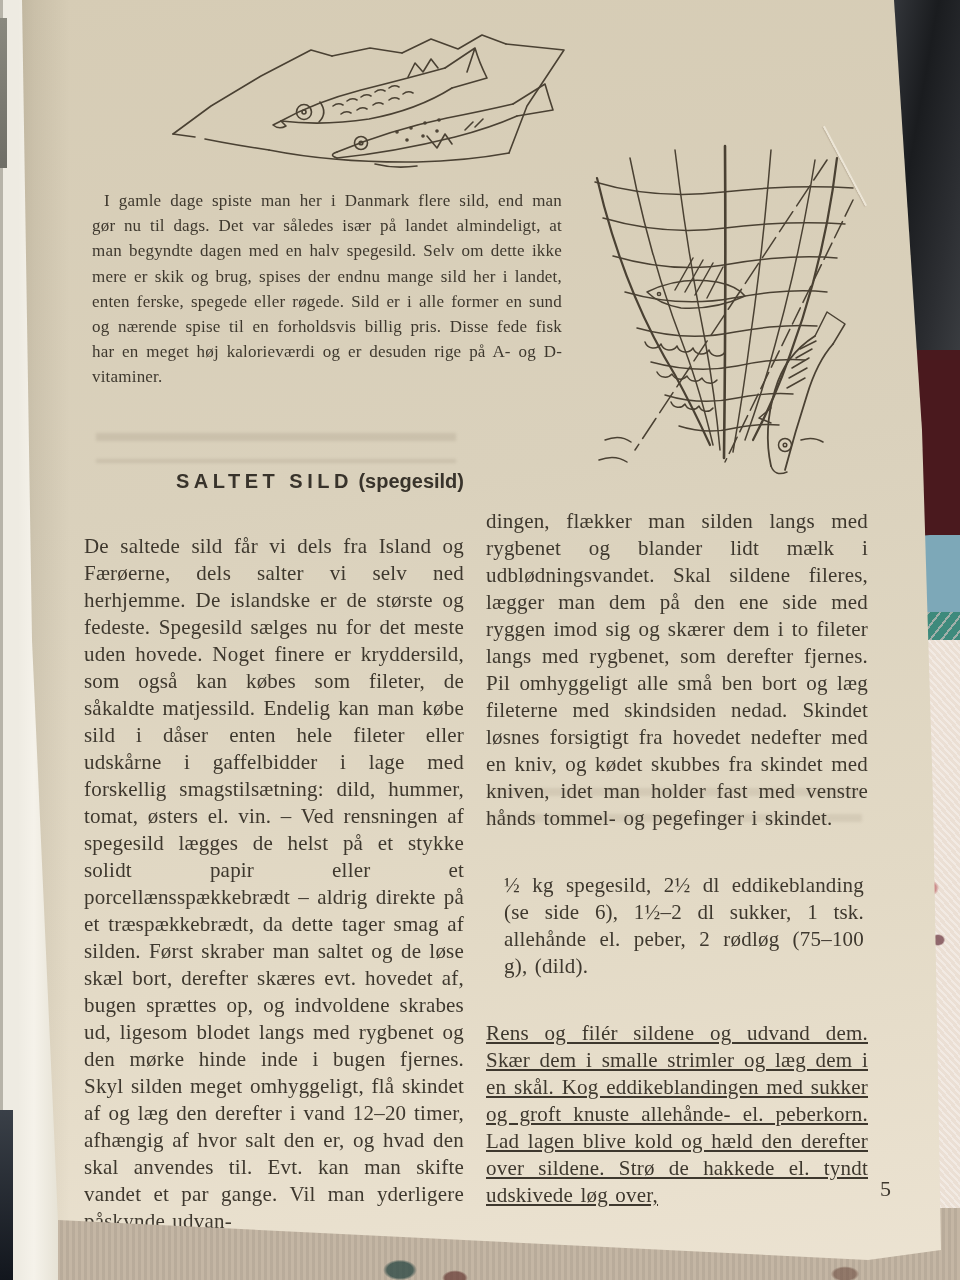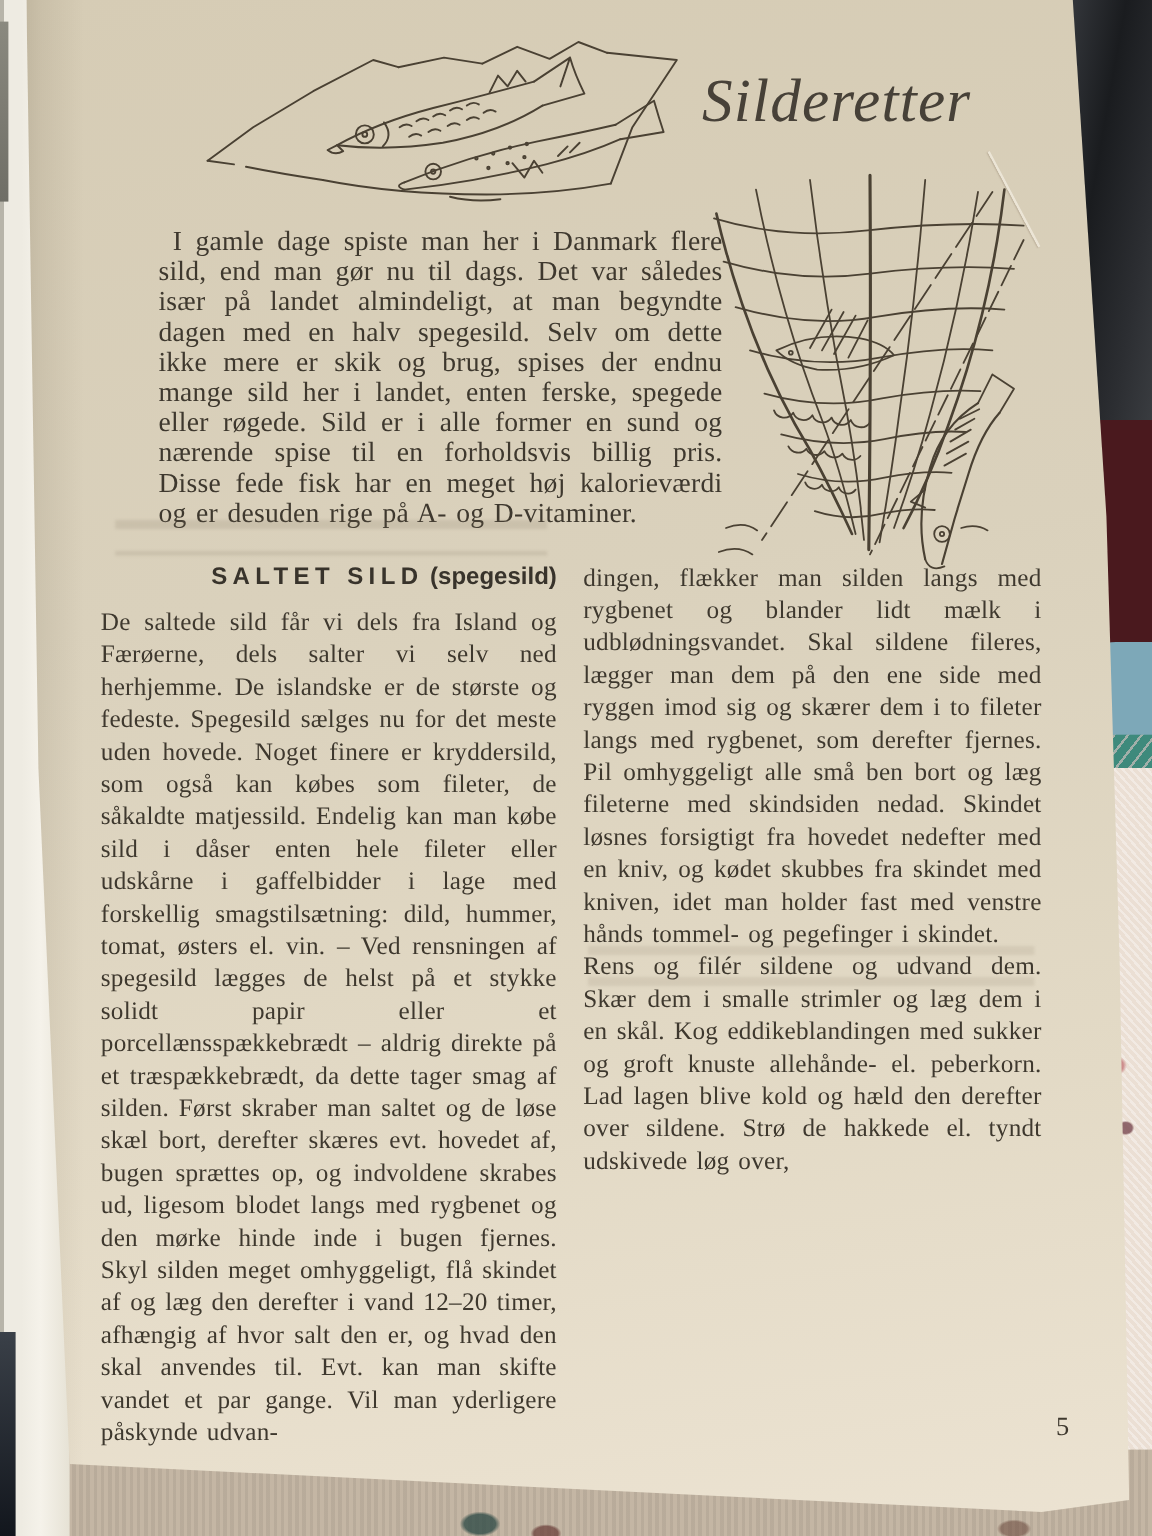--- a/index.html
+++ b/index.html
@@ -53,32 +53,32 @@
     background:linear-gradient(90deg,rgba(90,78,56,.28) 0,rgba(90,78,56,.10) 34px,transparent 70px),
                linear-gradient(265deg,rgba(120,100,70,.14) 0,transparent 60px);
     pointer-events:none;}
   .crease{left:800px;top:165px;width:90px;height:2px;background:rgba(255,252,244,.5);
     box-shadow:0 1px 1px rgba(120,100,80,.25);transform:rotate(62deg);}
 
   
   .serif{color:var(--ink);text-align:justify;letter-spacing:.2px;word-spacing:2px;}
   .title{left:585px;top:56px;width:265px;font-size:51px;font-style:italic;
     color:var(--title-ink);letter-spacing:1px;white-space:nowrap;font-weight:400;}
-  .intro{left:92px;top:188px;width:470px;font-size:23px;line-height:25.2px;margin-left:40px;}
+  .intro{left:92px;top:188px;width:470px;font-size:17px;line-height:25.2px;}
   .intro p{margin:0;text-indent:12px;}
   .col-left{left:84px;top:470px;width:380px;}
   .col-right{left:486px;top:468px;width:382px;}
-  .col-body{font-size:21px;line-height:27px;}
+  .col-body{font-size:21px;line-height:27px;margin-top:40px;}
   .sec-head{font-family:"Liberation Sans",sans-serif;font-weight:bold;color:#38332b;
     text-align:right;font-size:20px;margin:0 0 12px 0;white-space:nowrap;}
   .sec-head .caps{letter-spacing:4.5px;}
   .sub-head{font-family:"Liberation Sans",sans-serif;font-weight:bold;color:#38332b;
     font-size:21px;margin:24px 0 10px 0;text-align:left;}
   .ingredients{padding-left:18px;padding-right:4px;}
-  .body2{}
+  .body2{text-decoration:underline;}
   .pageno{left:880px;top:1176px;font-size:22px;color:var(--ink);}
 
   
   .ghost{opacity:.5;filter:blur(1.4px);
     background:repeating-linear-gradient(to bottom,rgba(122,110,90,.32) 0 8px,transparent 8px 26px);}
   .ghost1{left:96px;top:433px;width:360px;height:30px;}
   .ghost2{left:490px;top:788px;width:372px;height:42px;opacity:.4;}
 
   .sketch svg{display:block;width:100%;height:100%;}
   .sketch path,.sketch circle,.sketch line{stroke:var(--sketch-ink);fill:none;
@@ -139,21 +139,20 @@
             <circle cx="246" cy="106" r="1" fill="#4a4133"></circle>
           <circle cx="260" cy="101" r="1" fill="#4a4133"></circle>
             <circle cx="274" cy="98" r="1" fill="#4a4133"></circle>
           <circle cx="242" cy="118" r="1" fill="#4a4133"></circle>
             <circle cx="258" cy="114" r="1" fill="#4a4133"></circle>
           <circle cx="272" cy="109" r="1" fill="#4a4133"></circle>
         </g>
       </svg>
     </div>
 
-    <div class="abs title">Silderetter</div>
 
     <div class="abs sketch" style="left:575px;top:140px;width:300px;height:340px;">
       <svg viewBox="0 0 300 340">
         <g stroke-width="1.5">
           <path stroke-width="2.2" d="M 22 38 Q 48 150 100 235 Q 118 268 135 305"></path>
           <path d="M 55 18 Q 75 120 110 210 Q 125 250 138 305"></path>
           <path d="M 100 10 Q 112 110 130 200 Q 140 255 145 310"></path>
           <path stroke-width="2.6" d="M 150 6 Q 151 150 149 318"></path>
           <path d="M 196 10 Q 188 110 175 200 Q 168 255 158 312"></path>
           <path d="M 240 20 Q 225 115 200 205 Q 188 250 170 300"></path>
@@ -199,18 +198,19 @@
     <div class="abs ghost ghost1"></div>
     <div class="abs ghost ghost2"></div>
 
     <div class="abs col-left">
       <h2 class="sec-head"><span class="caps">SALTET SILD</span>&nbsp;<span>(spegesild)</span></h2>
       <div class="col-body serif">De saltede sild får vi dels fra Island og Færøerne, dels salter vi selv ned herhjemme. De islandske er de største og fedeste. Spegesild sælges nu for det meste uden hovede. Noget finere er kryddersild, som også kan købes som fileter, de såkaldte matjessild. Endelig kan man købe sild i dåser enten hele fileter eller udskårne i gaffelbidder i lage med forskellig smagstilsætning: dild, hummer, tomat, østers el. vin. – Ved rensningen af spegesild lægges de helst på et stykke solidt papir eller et porcellænsspækkebrædt – aldrig direkte på et træspækkebrædt, da dette tager smag af silden. Først skraber man saltet og de løse skæl bort, derefter skæres evt. hovedet af, bugen sprættes op, og indvoldene skrabes ud, ligesom blodet langs med rygbenet og den mørke hinde inde i bugen fjernes. Skyl silden meget omhyggeligt, flå skindet af og læg den derefter i vand 12–20 timer, afhængig af hvor salt den er, og hvad den skal anvendes til. Evt. kan man skifte vandet et par gange. Vil man yderligere påskynde udvan-</div>
     </div>
 
     <div class="abs col-right">
       <div class="col-body serif">dingen, flækker man silden langs med rygbenet og blander lidt mælk i udblødningsvandet. Skal sildene fileres, lægger man dem på den ene side med ryggen imod sig og skærer dem i to fileter langs med rygbenet, som derefter fjernes. Pil omhyggeligt alle små ben bort og læg fileterne med skindsiden nedad. Skindet løsnes forsigtigt fra hovedet nedefter med en kniv, og kødet skubbes fra skindet med kniven, idet man holder fast med venstre hånds tommel- og pegefinger i skindet.</div>
+      <div class="col-body serif ingredients">½ kg spegesild, 2½ dl eddikeblanding (se side 6), 1½–2 dl sukker, 1 tsk. allehånde el. peber, 2 rødløg (75–100 g), (dild).</div>
       <div class="col-body serif body2">Rens og filér sildene og udvand dem. Skær dem i smalle strimler og læg dem i en skål. Kog eddikeblandingen med sukker og groft knuste allehånde- el. peberkorn. Lad lagen blive kold og hæld den derefter over sildene. Strø de hakkede el. tyndt udskivede løg over,</div>
     </div>
 
     <div class="abs pageno">5</div>
   </div>
 </div>
 
 </body></html>

